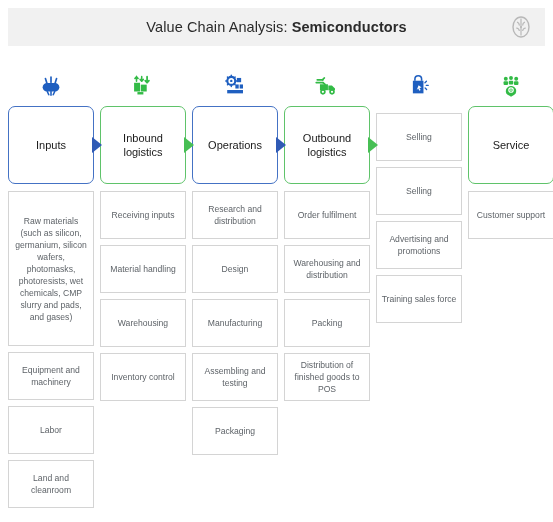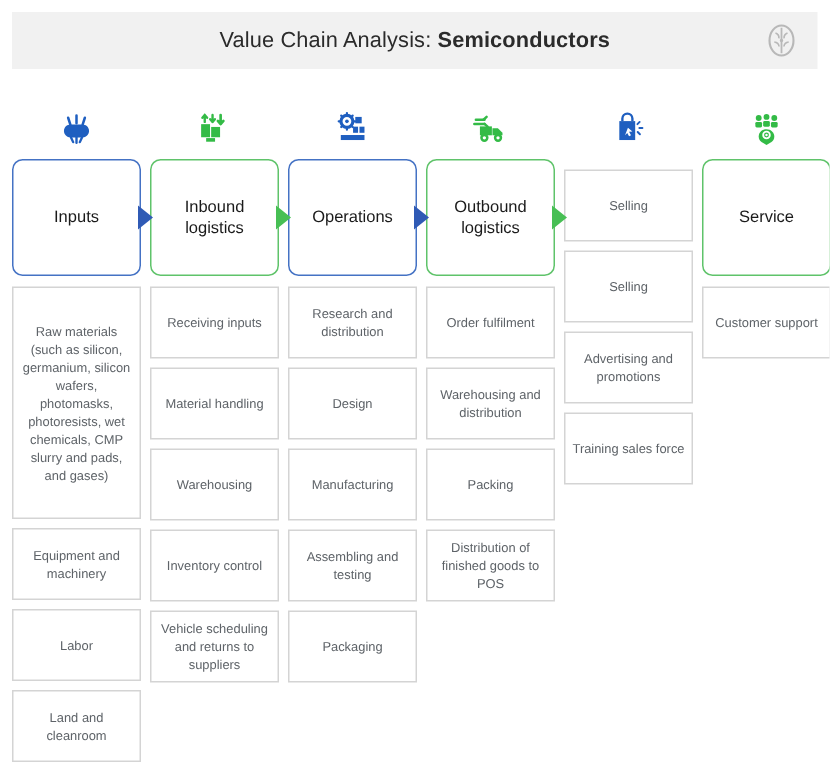--- a/index.html
+++ b/index.html
@@ -188,21 +188,20 @@
       <div class="stage-box green">
         <span class="stage-label">Inbound logistics</span>
       </div>
       <span class="arrow green"></span>
     </div>
     <div class="cells">
       <div class="cell">Receiving inputs</div>
       <div class="cell">Material handling</div>
       <div class="cell">Warehousing</div>
       <div class="cell">Inventory control</div>
-      <div class="cell">Vehicle scheduling and returns to suppliers</div>
     </div>
   </div>
 
   <div class="col">
     <div class="icon-slot">
       <svg viewBox="0 0 28 28" width="26" height="26">
         <circle cx="10" cy="9.6" r="4.3" fill="none" stroke="#1f5fc0" stroke-width="2.3"></circle>
         <circle cx="10" cy="9.6" r="1.3" fill="#1f5fc0"></circle>
         <path d="M10 3.6v1.6M10 14v1.6M4.1 9.6h1.6M14.3 9.6h1.6M5.9 5.5l1.1 1.1M13 12.6l1.1 1.1M14.1 5.5 L13 6.6M7 12.6 5.9 13.7" stroke="#1f5fc0" stroke-width="1.6" stroke-linecap="round"></path>
         <rect x="16" y="6.4" width="4.6" height="4.6" fill="#1f5fc0"></rect>

